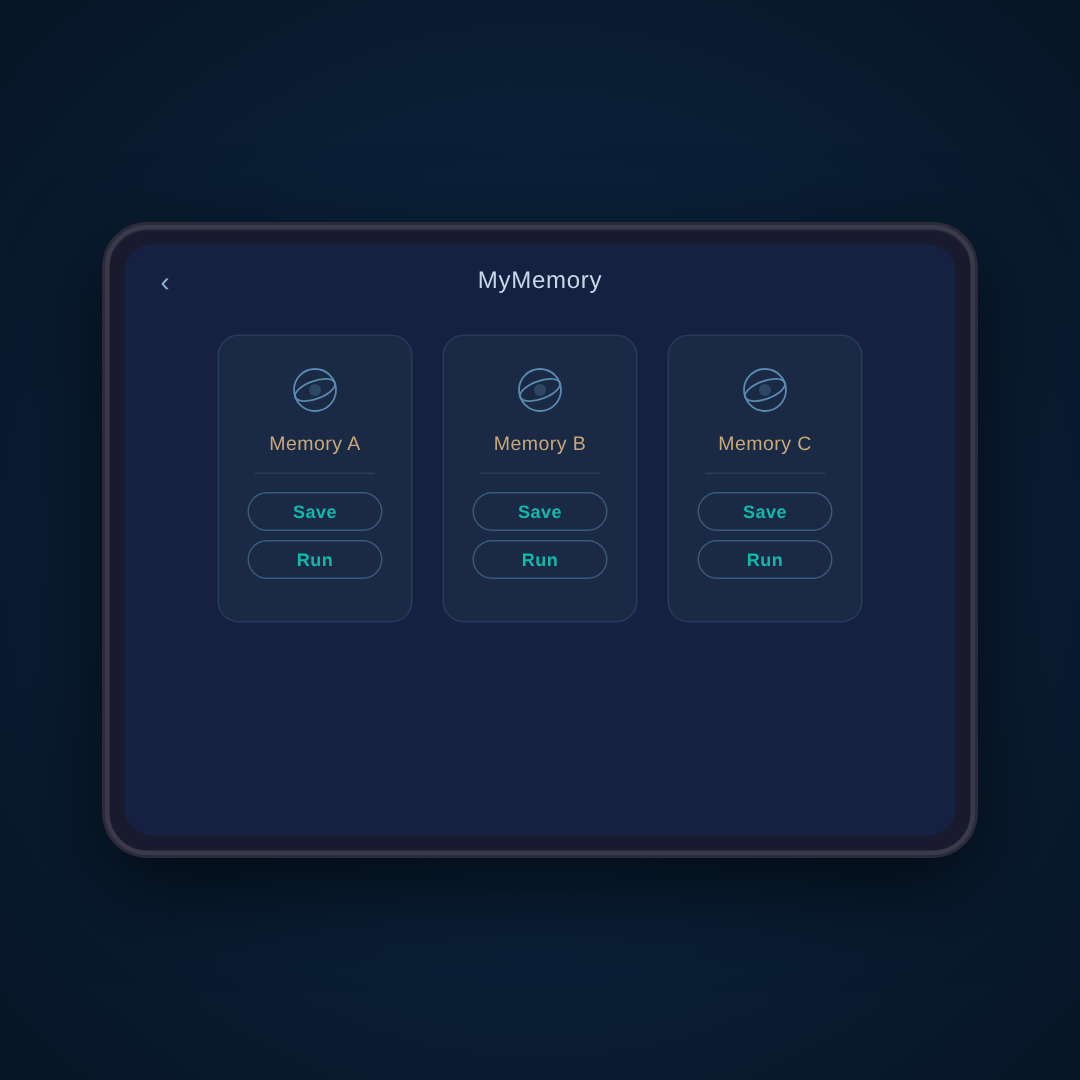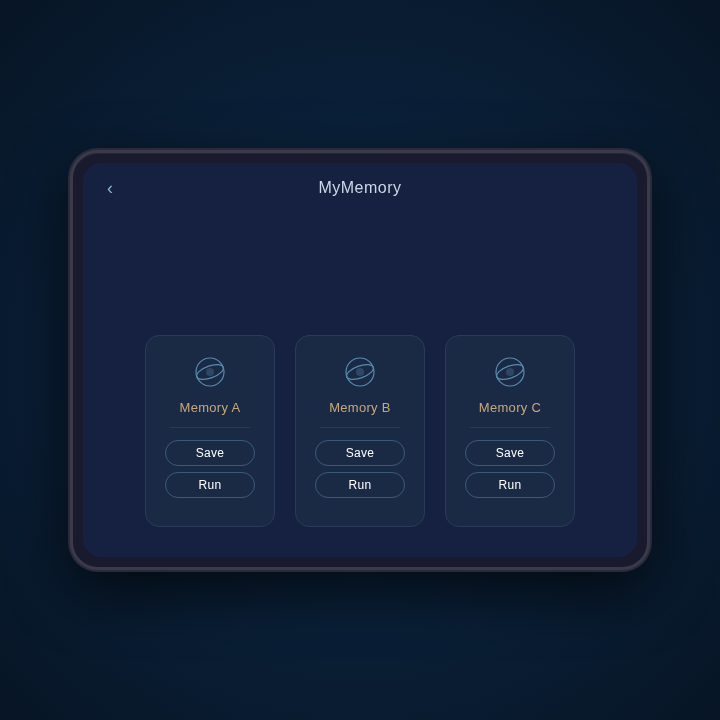--- a/index.html
+++ b/index.html
@@ -63,21 +63,21 @@
     .page-title {
       color: #c8d8e8;
       font-size: 16px;
       font-weight: 400;
       letter-spacing: 0.5px;
     }
 
     .content {
       flex: 1;
       display: flex;
-      align-items: flex-end;
+      align-items: flex-start;
       justify-content: center;
       gap: 20px;
       padding: 10px 30px 30px;
     }
 
     .memory-card {
       background: #1a2a45;
       border-radius: 14px;
       border: 1px solid #2a3a5a;
       width: 130px;
@@ -113,26 +113,27 @@
       background: #2a3a5a;
       margin-bottom: 12px;
     }
 
     .card-btn {
       width: 90px;
       padding: 5px 0;
       border-radius: 20px;
       border: 1px solid #3a5a7a;
       background: transparent;
-      color: #ffffff;
+      color: #14b8a6;
       font-size: 12px;
       cursor: pointer;
       text-align: center;
       margin-bottom: 6px;
       letter-spacing: 0.3px;
+      font-weight: bold;
     }
 
     .card-btn:last-child {
       margin-bottom: 12px;
     }
   </style>
 </head>
 <body>
 
 <div class="tablet-outer">

